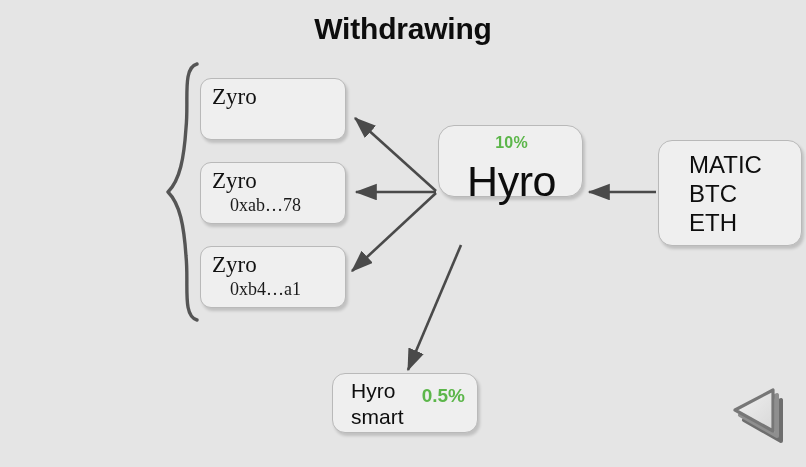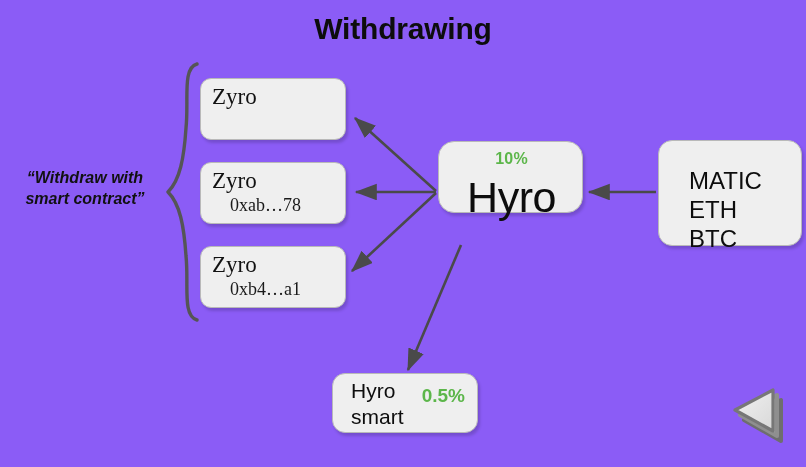--- a/index.html
+++ b/index.html
@@ -4,21 +4,21 @@
 <style>
   html, body {
     margin: 0;
     padding: 0;
     background: #ffffff;
   }
   #canvas {
     position: relative;
     width: 806px;
     height: 467px;
-    background: #8b5cf6;
+    background: #e5e5e5;
     overflow: hidden;
     font-family: "Liberation Sans", sans-serif;
     -webkit-font-smoothing: antialiased;
   }
 
   
   #title {
     position: absolute;
     left: 0;
     top: 12px;
@@ -65,21 +65,21 @@
     line-height: 22px;
     color: #1a1a1a;
   }
   #zyro-1 { top: 78px; }
   #zyro-2 { top: 162px; }
   #zyro-3 { top: 246px; }
 
   
   #hyro {
     left: 438px;
-    top: 141px;
+    top: 125px;
     width: 145px;
     height: 72px;
     border-radius: 16px;
   }
   #hyro .fee {
     position: absolute;
     left: 0;
     top: 8px;
     width: 145px;
     text-align: center;
@@ -108,21 +108,20 @@
     height: 106px;
     border-radius: 14px;
   }
   #assets .asset-list {
     position: absolute;
     left: 30px;
     top: 9px;
     font-size: 24px;
     line-height: 29px;
     color: #0d0d0d;
-    margin-top: 16px;
   }
 
   
   #hyro-team {
     left: 332px;
     top: 373px;
     width: 146px;
     height: 60px;
     border-radius: 13px;
   }
@@ -203,21 +202,20 @@
 
     <line x1="656" y1="192" x2="589" y2="192" stroke="#4a4a4a" stroke-width="2.6" marker-end="url(#arrowhead)"></line>
 
     <g>
       <path d="M744,420 L781,400 L781,441 Z" fill="#7d7d7d" stroke="#6e6e6e" stroke-width="4" stroke-linejoin="round"></path>
       <path d="M740,415 L777,395 L777,436 Z" fill="#a8a8a8" stroke="#8f8f8f" stroke-width="4" stroke-linejoin="round"></path>
       <path d="M735,410 L773,390 L773,431 Z" fill="url(#triFace)" stroke="#777777" stroke-width="3.2" stroke-linejoin="round"></path>
     </g>
   </svg>
 
-  <div id="caption">“Withdraw with smart contract”</div>
 
   <div class="node zyro" id="zyro-1">
     <span class="zyro-name">Zyro</span>
   </div>
 
   <div class="node zyro" id="zyro-2">
     <span class="zyro-name">Zyro</span>
     <span class="zyro-addr">0xab…78</span>
   </div>
 
@@ -227,22 +225,22 @@
   </div>
 
   <div class="node" id="hyro">
     <span class="fee">10%</span>
     <span class="hyro-label">Hyro</span>
   </div>
 
   <div class="node" id="assets">
     <div class="asset-list">
       <div>MATIC</div>
+      <div>BTC</div>
       <div>ETH</div>
-      <div>BTC</div>
     </div>
   </div>
 
   <div class="node" id="hyro-team">
     <div class="team-label">
       <div>Hyro</div>
       <div>smart</div>
     </div>
     <span class="team-fee">0.5%</span>
   </div>

